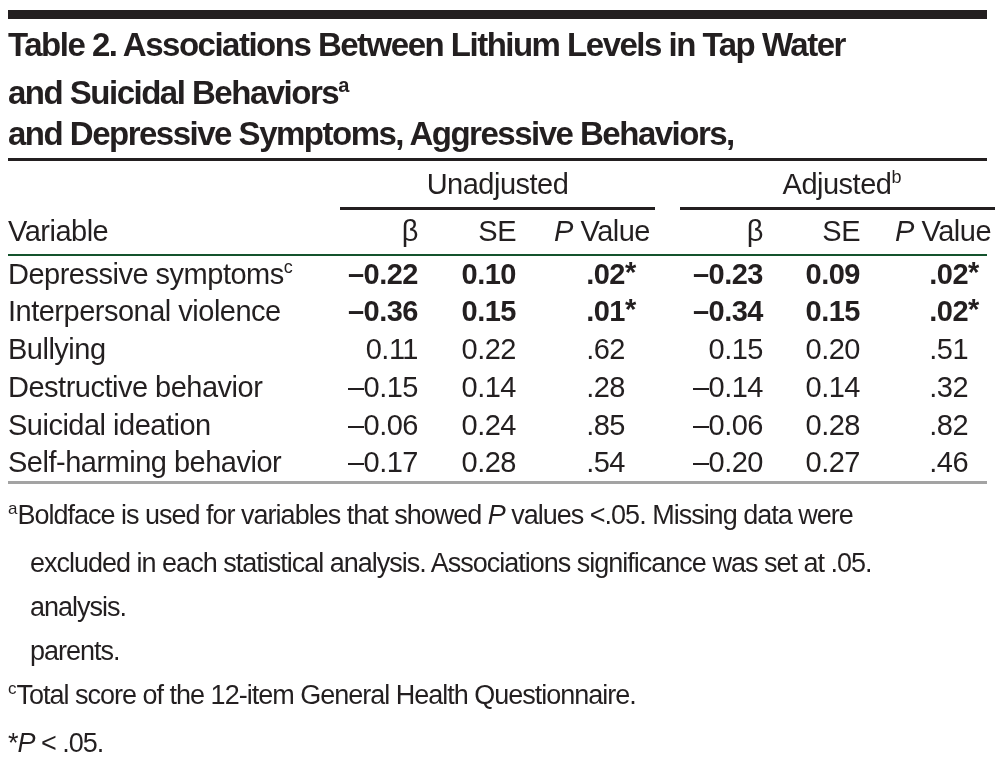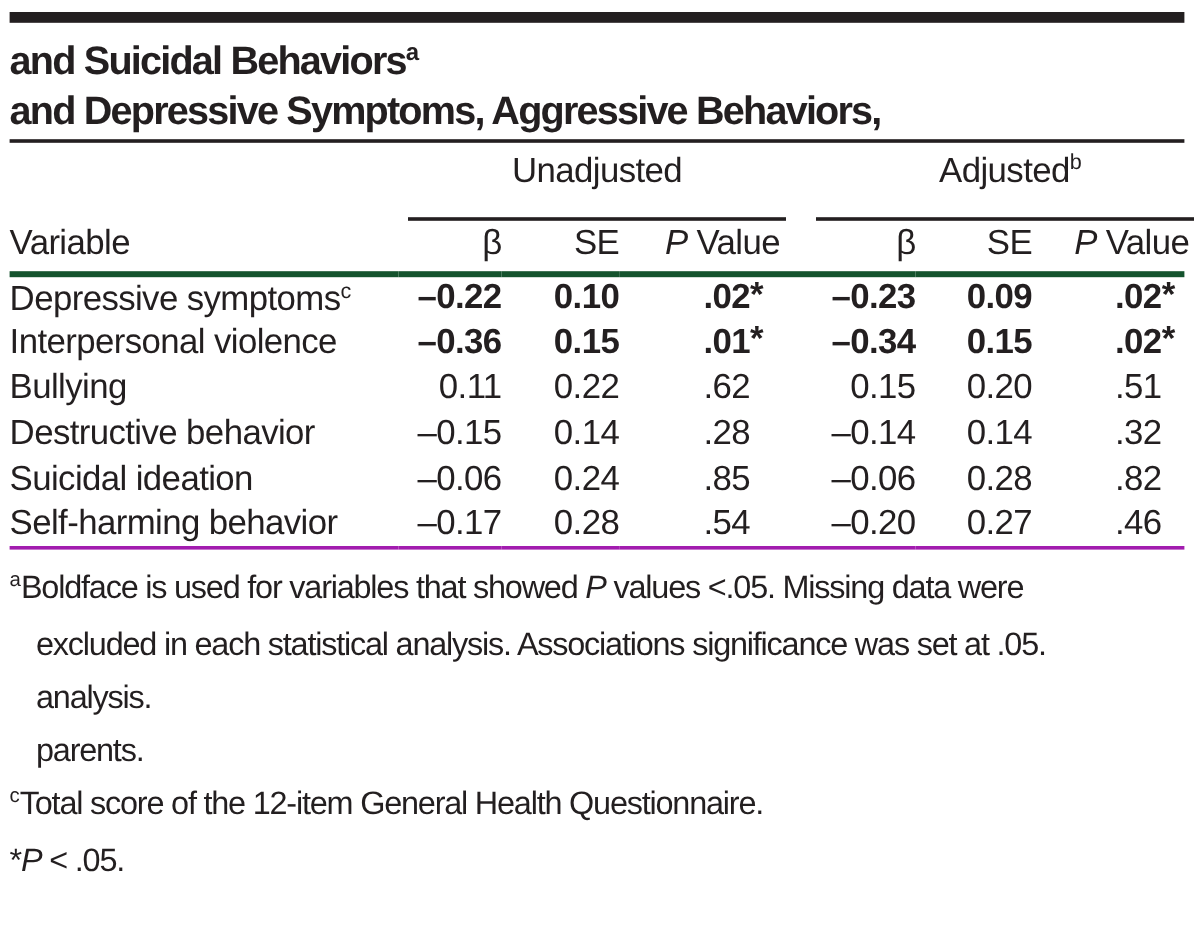--- a/index.html
+++ b/index.html
@@ -35,43 +35,43 @@
     letter-spacing: -0.5px;
   }
   table.results th { font-weight: normal; padding: 0; }
   table.results td { padding: 0; }
 
   tr.spanner-row { height: 42px; }
   tr.spanner-row th { vertical-align: bottom; }
   .span-rule {
     border-bottom: 3px solid #231f20;
     text-align: center;
-    padding-bottom: 21px;
+    padding-bottom: 6px;
     line-height: 33px;
   }
   .span-rule.g1 { margin: 0 -30px 0 8px; }
   .span-rule.g2 { margin: 0 -17px 0 55px; }
   .span-rule sup { font-size: 18px; letter-spacing: 0; }
 
   tr.colhdr-row { height: 45px; }
   tr.colhdr-row th {
     vertical-align: bottom;
     padding-bottom: 6px;
-    border-bottom: 5px solid #14532d;
+    border-bottom: 2px solid #14532d;
   }
   th.var-hdr { text-align: left; }
   th.num-hdr { text-align: right; }
   th.h-b1 { padding-right: 33px; }
   th.h-se1 { padding-right: 13px; }
   th.h-b2 { padding-right: 32px; }
   th.h-se2 { padding-right: 15px; }
   th.h-pv1 .hdr { display: inline-block; margin-right: -25px; }
   th.h-pv2 .hdr { display: inline-block; margin-right: -4px; }
 
-  tbody { border-bottom: 3px solid #a21caf; }
+  tbody { border-bottom: 3px solid #a3a3a3; }
   tbody tr { height: 38px; }
   tbody td { vertical-align: middle; }
   td.var-cell { text-align: left; }
   td.var-cell sup { font-size: 18px; letter-spacing: 0; }
   td.num { text-align: right; padding-right: 3px; }
   td.num.last { padding-right: 19px; }
   tr.bold-row td.num { font-weight: bold; }
 
   .val { position: relative; }
   .val .star { position: absolute; left: 100%; top: -2px; }
@@ -88,20 +88,21 @@
   .fn-line i { font-style: italic; }
 </style>
 </head>
 <body>
 
 <div class="page">
 
   <div class="topbar"></div>
 
   <h1 class="title">
+    <div><span>Table 2. Associations Between Lithium Levels in Tap Water</span></div>
     <div><span>and Suicidal Behaviors</span><sup>a</sup></div>
     <div><span>and Depressive Symptoms, Aggressive Behaviors,</span></div>
   </h1>
 
   <div class="rule title-rule"></div>
 
   <table class="results">
     <colgroup>
       <col style="width:324px">
         <col style="width:86px">

